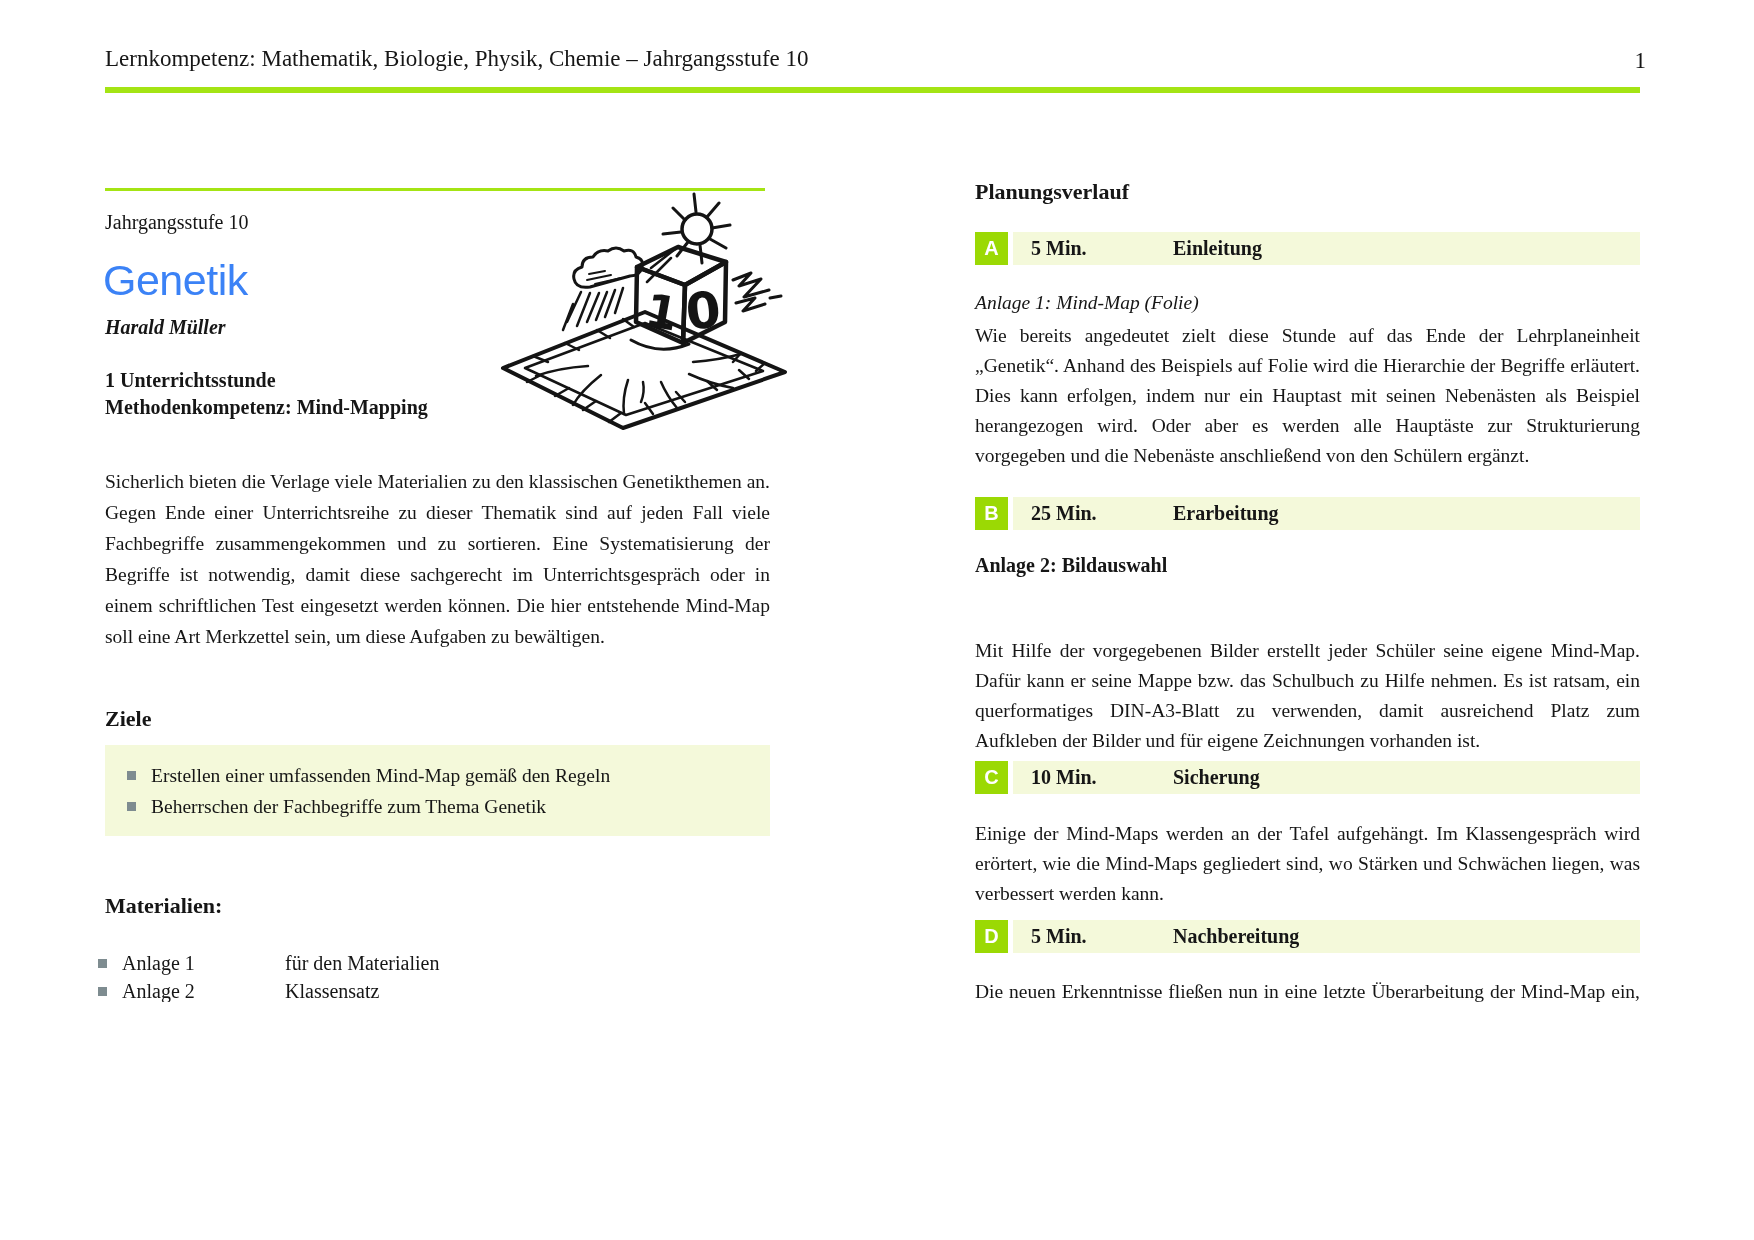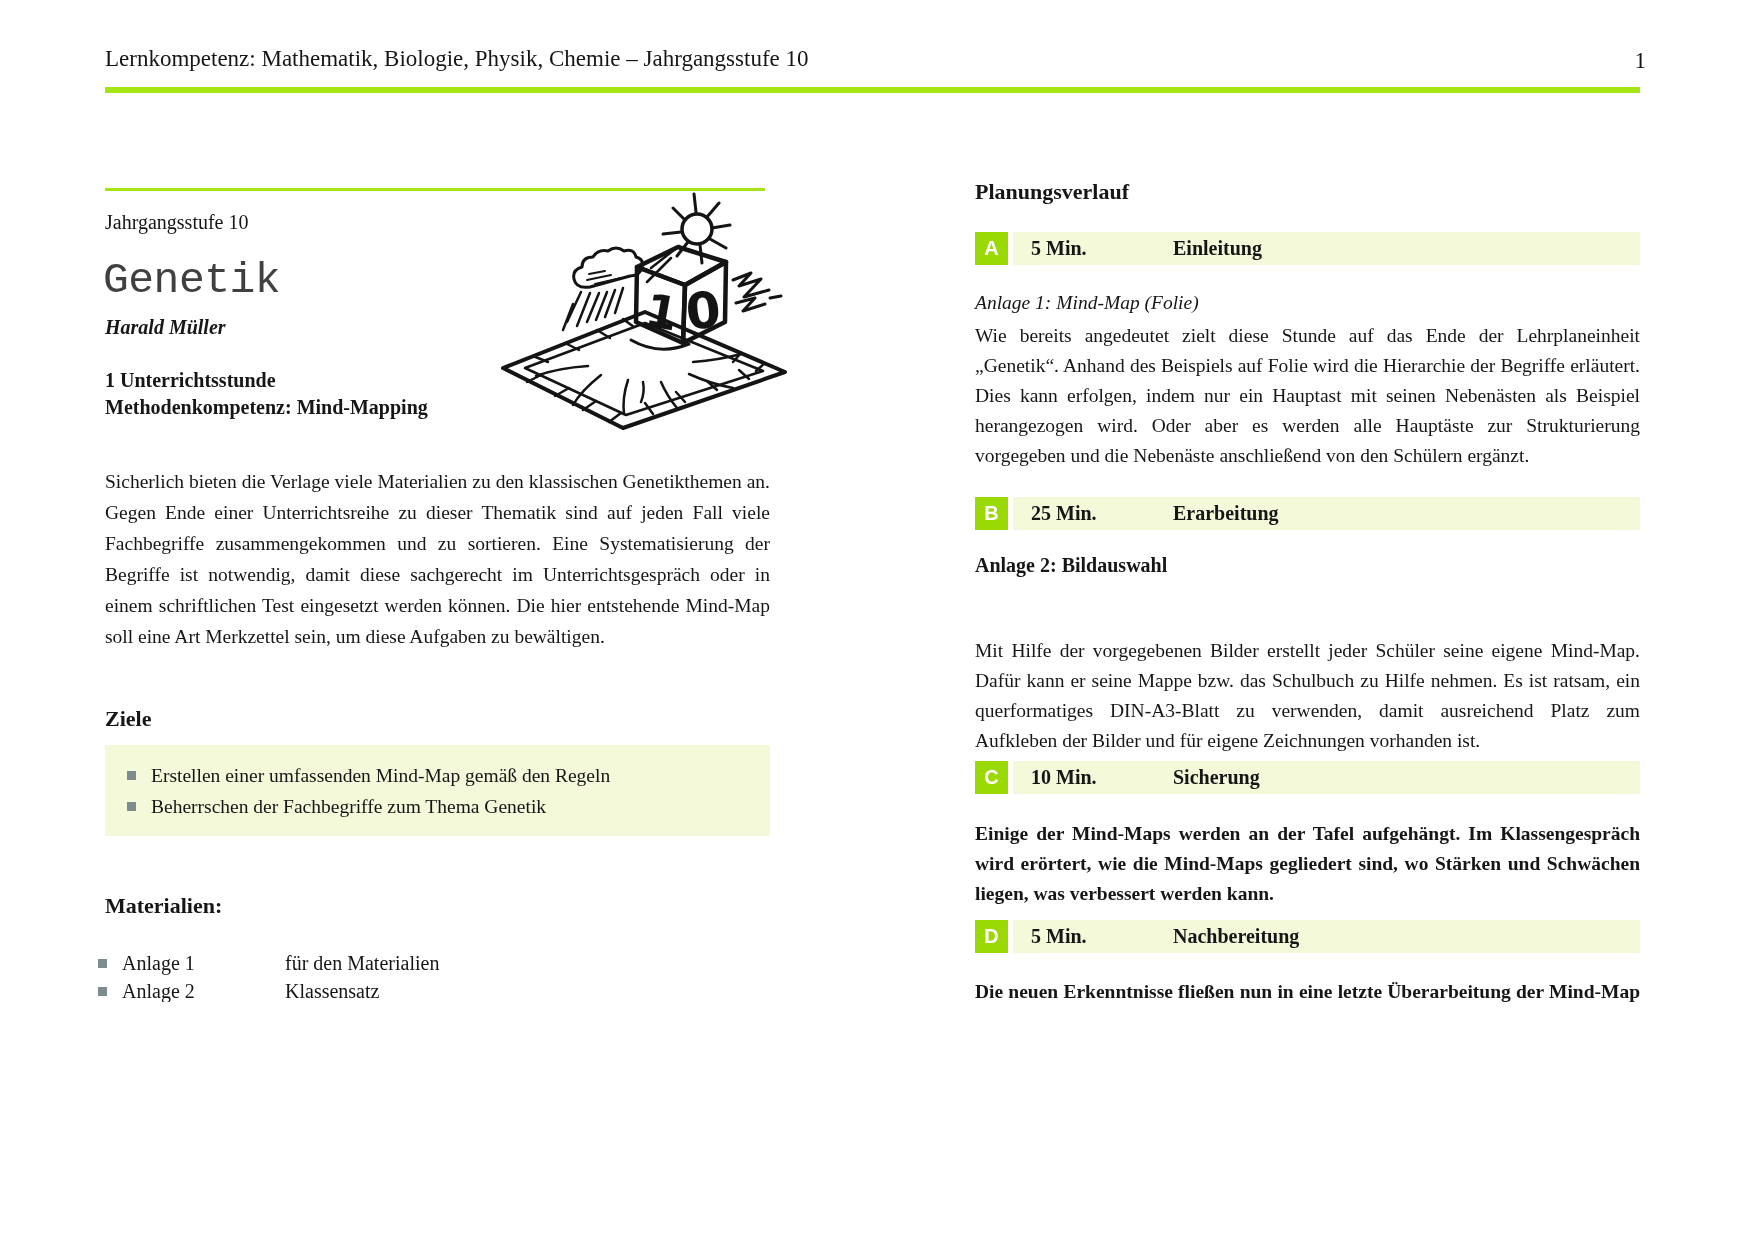--- a/index.html
+++ b/index.html
@@ -6,22 +6,22 @@
   .page{position:relative;width:1754px;height:1002px;background:#fff;overflow:hidden;
         font-family:"Liberation Serif",serif;color:#161616;}
   .abs{position:absolute;}
   
   .header-title{left:105px;top:46px;font-size:23px;letter-spacing:0;}
   .page-num{left:1606px;top:48px;width:40px;text-align:right;font-size:23px;}
   .header-rule{left:105px;top:87px;width:1535px;height:6px;background:#a4e414;}
   
   .hairline{left:105px;top:188px;width:660px;height:3px;background:#a4e414;}
   .kicker{left:105px;top:211px;font-size:20px;}
-  .doc-title{left:103px;top:256px;font-family:Liberation Mono, monospace;font-size:43px;
-             letter-spacing:-.5px;color:#404040;}
+  .doc-title{left:103px;top:256px;font-family:Liberation Sans, sans-serif;font-size:43px;
+             letter-spacing:-.5px;color:#3b82f6;}
   .author{left:105px;top:316px;font-size:20px;font-weight:bold;font-style:italic;}
   .lesson{left:105px;top:369px;font-size:20px;font-weight:bold;}
   .method{left:105px;top:396px;font-size:20px;font-weight:bold;}
   .para{position:absolute;width:665px;font-size:19.5px;line-height:31px;text-align:justify;margin:0;}
   .intro{left:105px;top:466px;}
   .h2{position:absolute;font-size:22px;font-weight:bold;}
   .ziele-h{left:105px;top:706px;}
   .goalbox{left:105px;top:745px;width:665px;height:91px;background:#f4f9da;box-sizing:border-box;
            padding:15px 0 0 22px;}
   .goalbox ul{list-style:none;margin:0;padding:0;}
@@ -35,21 +35,21 @@
   .plan-h{left:975px;top:179px;}
   .bar{position:absolute;width:665px;height:33px;}
   .badge{position:absolute;left:0;top:0;width:33px;height:33px;background:#9bd904;color:#fff;
          font-family:"Liberation Sans",sans-serif;font-weight:bold;font-size:20px;line-height:33px;
          text-align:center;}
   .tray{position:absolute;left:38px;right:0;top:0;bottom:0;background:#f4f9da;}
   .dur{position:absolute;left:18px;top:0;font-weight:bold;font-size:20px;line-height:33px;}
   .lbl{position:absolute;left:160px;top:0;font-weight:bold;font-size:20px;line-height:33px;}
   .note-it{position:absolute;left:975px;top:292px;font-size:19.5px;font-style:italic;}
   .rpara{width:665px;line-height:30px;}
-  .bold{font-weight:bold;}
+  .bold{font-weight:normal;}
   .subhead{position:absolute;left:975px;top:554px;font-size:20px;font-weight:bold;}
   
   .footer *{font-family:"Liberation Sans",sans-serif;}
   .iqes{left:105px;top:1156px;font-size:22px;letter-spacing:-.3px;}
   .iqes .iq1{font-weight:bold;color:#0f172a;margin-top:6px;}
   .iqes .iq2{color:#9ba1a1;}
   .furl{font-size:17px;color:#8f9697;}
   .iqes-url{left:233px;top:1161px;}
   .copy{left:387px;top:1159px;font-size:17px;color:#4a4a4a;font-family:"Liberation Sans",sans-serif;}
   .corn{left:407px;top:1149px;text-align:center;}

